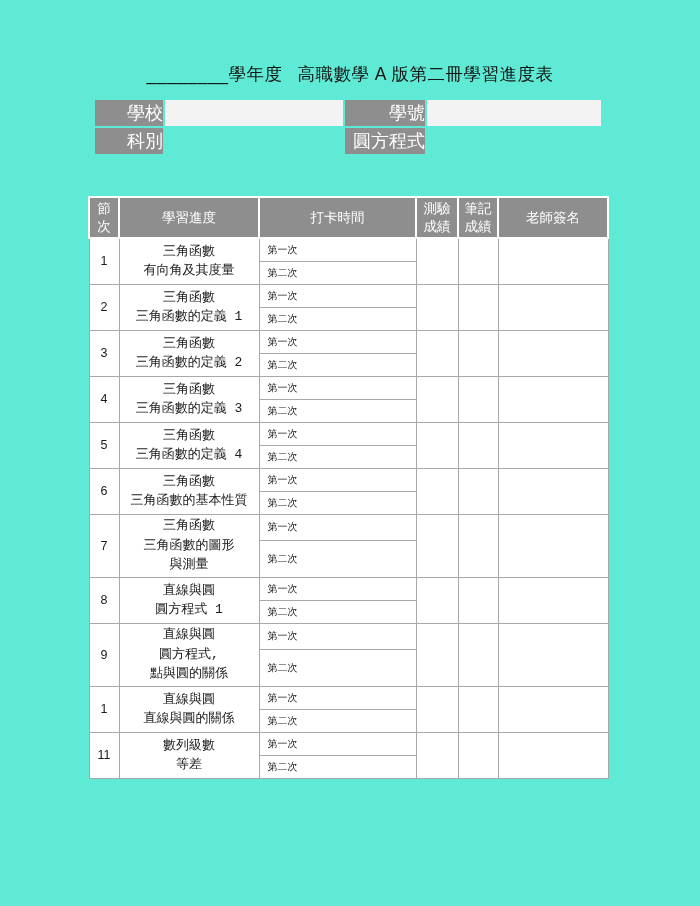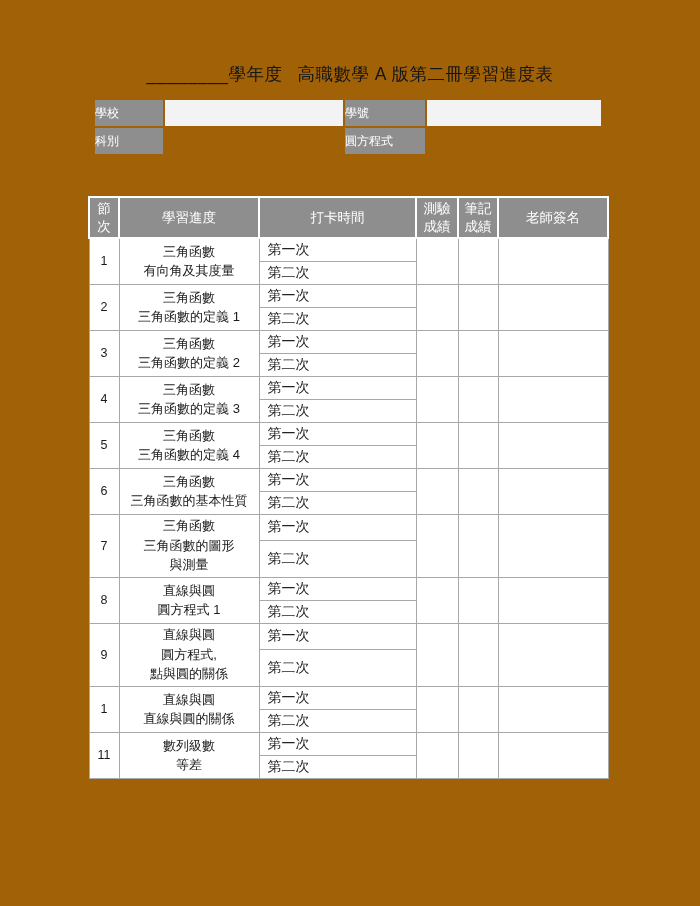--- a/index.html
+++ b/index.html
@@ -1,41 +1,41 @@
 <!DOCTYPE html>
 <html><head>
 <meta charset="utf-8">
 <style>
   * { margin:0; padding:0; box-sizing:border-box; }
   html, body { background:#ffffff; }
   body { width:700px; height:906px; font-family:"Liberation Sans", sans-serif; color:#1a1a1a; }
-  .page { position:relative; width:700px; height:906px; background:#a16207; overflow:hidden; }
+  .page { position:relative; width:700px; height:906px; background:#5eead4; overflow:hidden; }
 
   
   .title { position:absolute; top:62px; left:0; width:100%; text-align:center;
            font-size:17.5px; color:#161616; letter-spacing:0.5px; }
   .title .main { margin-left:15px; }
 
   
   .info { position:absolute; left:93px; top:98px; border-collapse:separate;
           border-spacing:2px; table-layout:fixed; }
   .info td { height:26px; overflow:hidden; }
-  .ilabel { background:#8e8e8e; color:#ffffff; font-size:12px; text-align:left; }
+  .ilabel { background:#8e8e8e; color:#ffffff; font-size:18px; text-align:right; }
   .ivalue.shade { background:#f3f3f3; }
 
   
   .main-table { position:absolute; left:88px; top:196px; width:519px;
                 border-collapse:collapse; table-layout:fixed; }
   .main-table th { background:#8e8e8e; color:#ffffff; font-weight:normal;
                    font-size:13.5px; border:2px solid #ffffff; height:41px;
                    line-height:1.3; text-align:center; vertical-align:middle; }
   .main-table td { border:1px solid #a8a8a8; vertical-align:middle; background:#fff; }
   td.num  { text-align:center; font-size:12.5px; }
-  td.prog { text-align:center; font-size:13px; line-height:1.5; }
-  td.attempt { font-size:14px; font-family:Liberation Mono, monospace; color:#222222;
+  td.prog { text-align:center; font-size:13px; line-height:1.5;font-family:Liberation Mono, monospace; }
+  td.attempt { font-size:10px; font-family:Liberation Mono, monospace; color:#222222;
                text-align:left; padding-left:8px; }
   tr.r-top { height:23px; }
   tr.r-bot { height:23px; }
   tr.tall-top { height:26px; }
   tr.tall-bot { height:37px; }
 </style>
 </head>
 <body>
 
 <div class="page">

